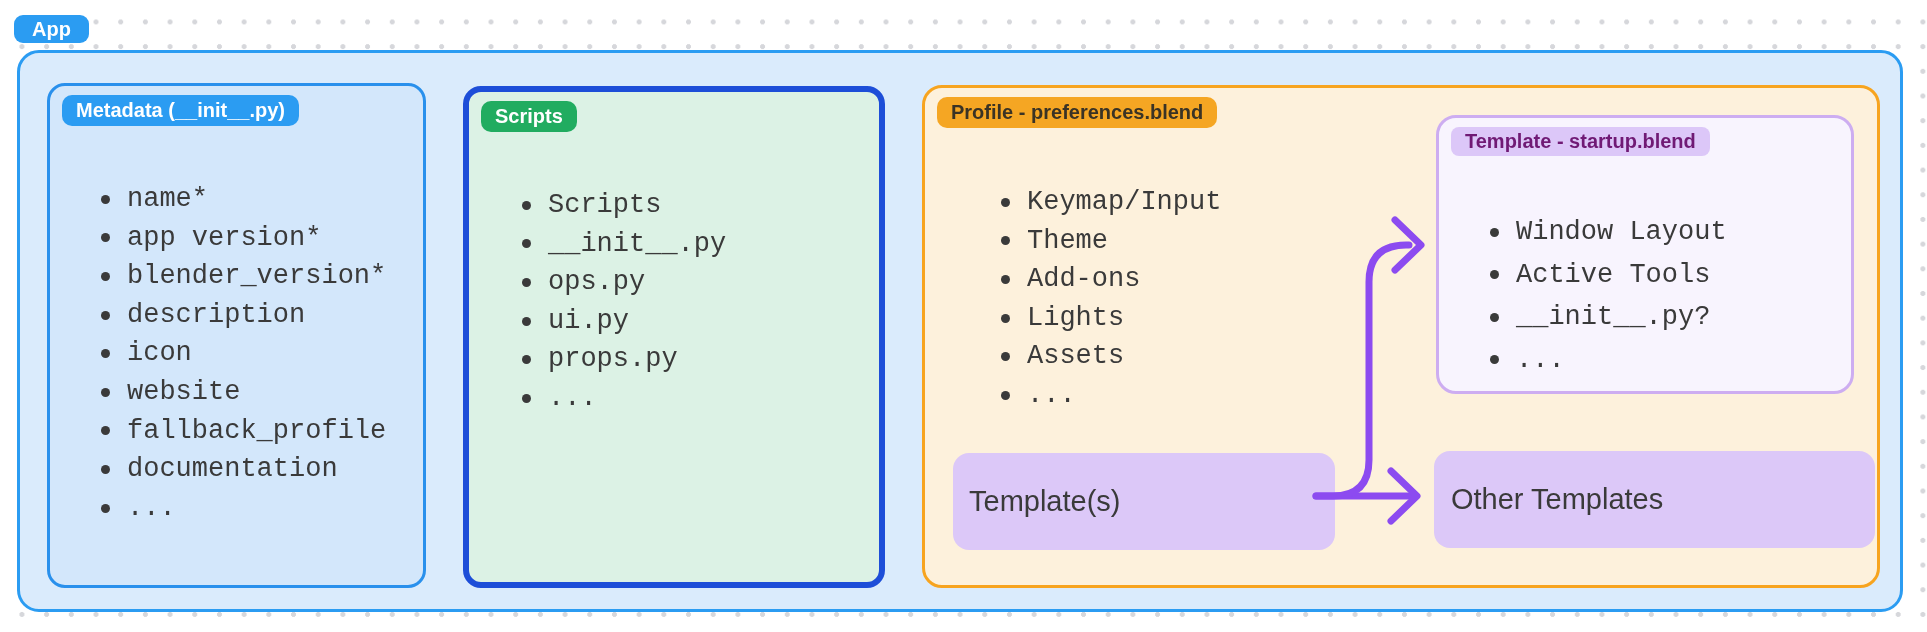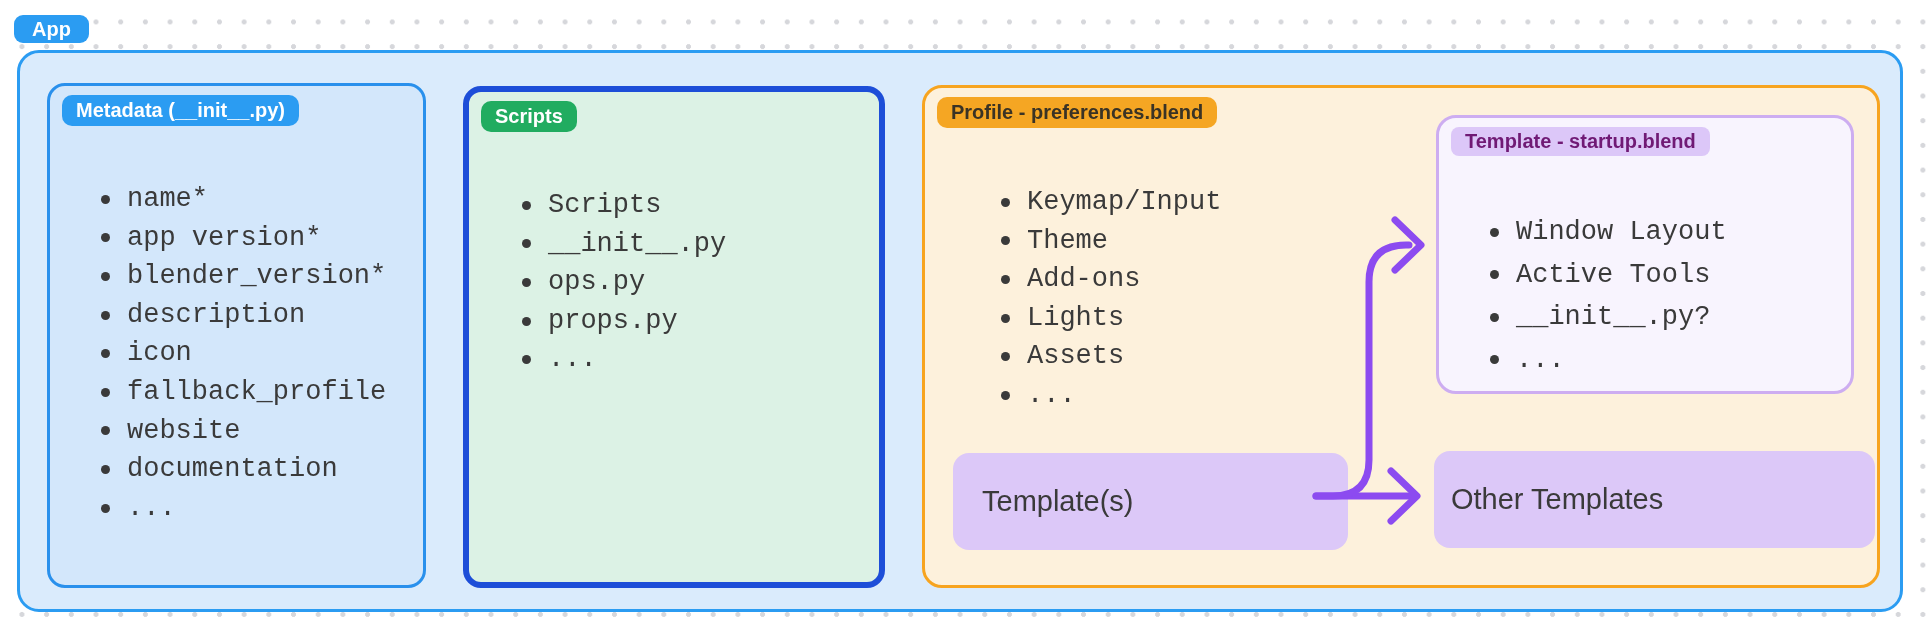--- a/index.html
+++ b/index.html
@@ -39,21 +39,21 @@
   .bullet{width:9px;height:9px;border-radius:50%;background:#3a3a3a;margin-right:17px;flex-shrink:0;}
   .metadata-list{left:43px;top:86px;}
   .scripts-list{left:45px;top:86px;}
   .profile-list{left:68px;top:87px;}
   .startup-list{left:43px;top:85px;}
   .pill{
     position:absolute;background:#dcc8f8;border-radius:16px;height:97px;
     display:flex;align-items:center;
   }
   .pill .pill-label{font-size:29px;color:#3a3a3a;}
-  .templates-pill{left:28px;top:365px;width:366px;padding-left:29px;}
+  .templates-pill{left:28px;top:365px;width:366px;padding-left:16px;}
   .other-pill{left:509px;top:363px;width:424px;padding-left:17px;}
   svg.arrows{position:absolute;left:0;top:0;pointer-events:none;}
   svg.arrows path{stroke:#8c4bf0;stroke-width:7;fill:none;stroke-linecap:round;stroke-linejoin:round;}
 </style>
 </head>
 <body>
 
 <div class="app-badge">App</div>
 
 <div class="app-container">
@@ -76,25 +76,25 @@
       <li>
           <span class="bullet"></span>
           <span>description</span>
         </li>
       <li>
           <span class="bullet"></span>
           <span>icon</span>
         </li>
       <li>
           <span class="bullet"></span>
+          <span>website</span>
+        </li>
+      <li>
+          <span class="bullet"></span>
           <span>fallback_profile</span>
-        </li>
-      <li>
-          <span class="bullet"></span>
-          <span>website</span>
         </li>
       <li>
           <span class="bullet"></span>
           <span>documentation</span>
         </li>
       <li>
           <span class="bullet"></span>
           <span>...</span>
         </li>
     </ul>
@@ -107,20 +107,24 @@
           <span class="bullet"></span>
           <span>Scripts</span>
         </li>
       <li>
           <span class="bullet"></span>
           <span>__init__.py</span>
         </li>
       <li>
           <span class="bullet"></span>
           <span>ops.py</span>
+        </li>
+      <li>
+          <span class="bullet"></span>
+          <span>ui.py</span>
         </li>
       <li>
           <span class="bullet"></span>
           <span>props.py</span>
         </li>
       <li>
           <span class="bullet"></span>
           <span>...</span>
         </li>
     </ul>

